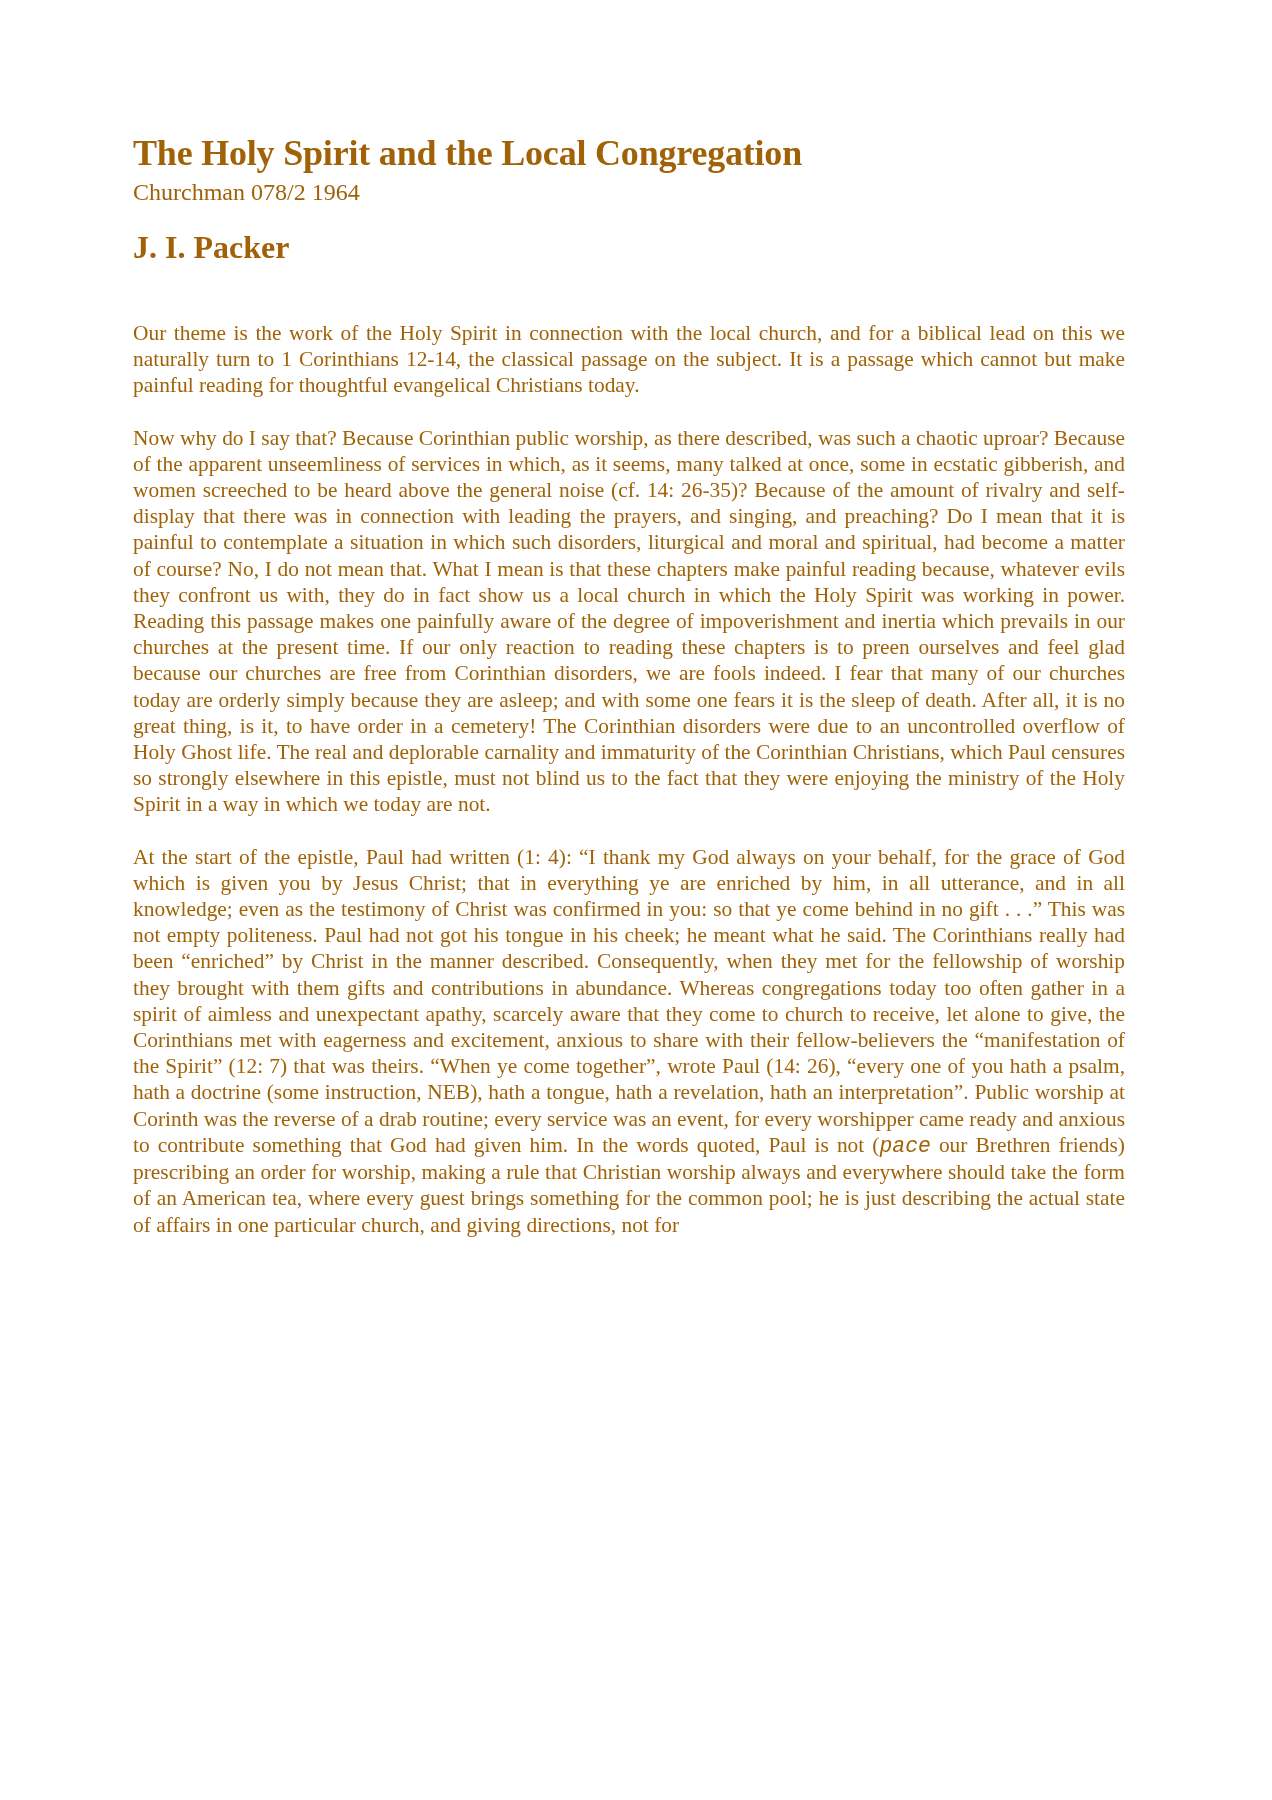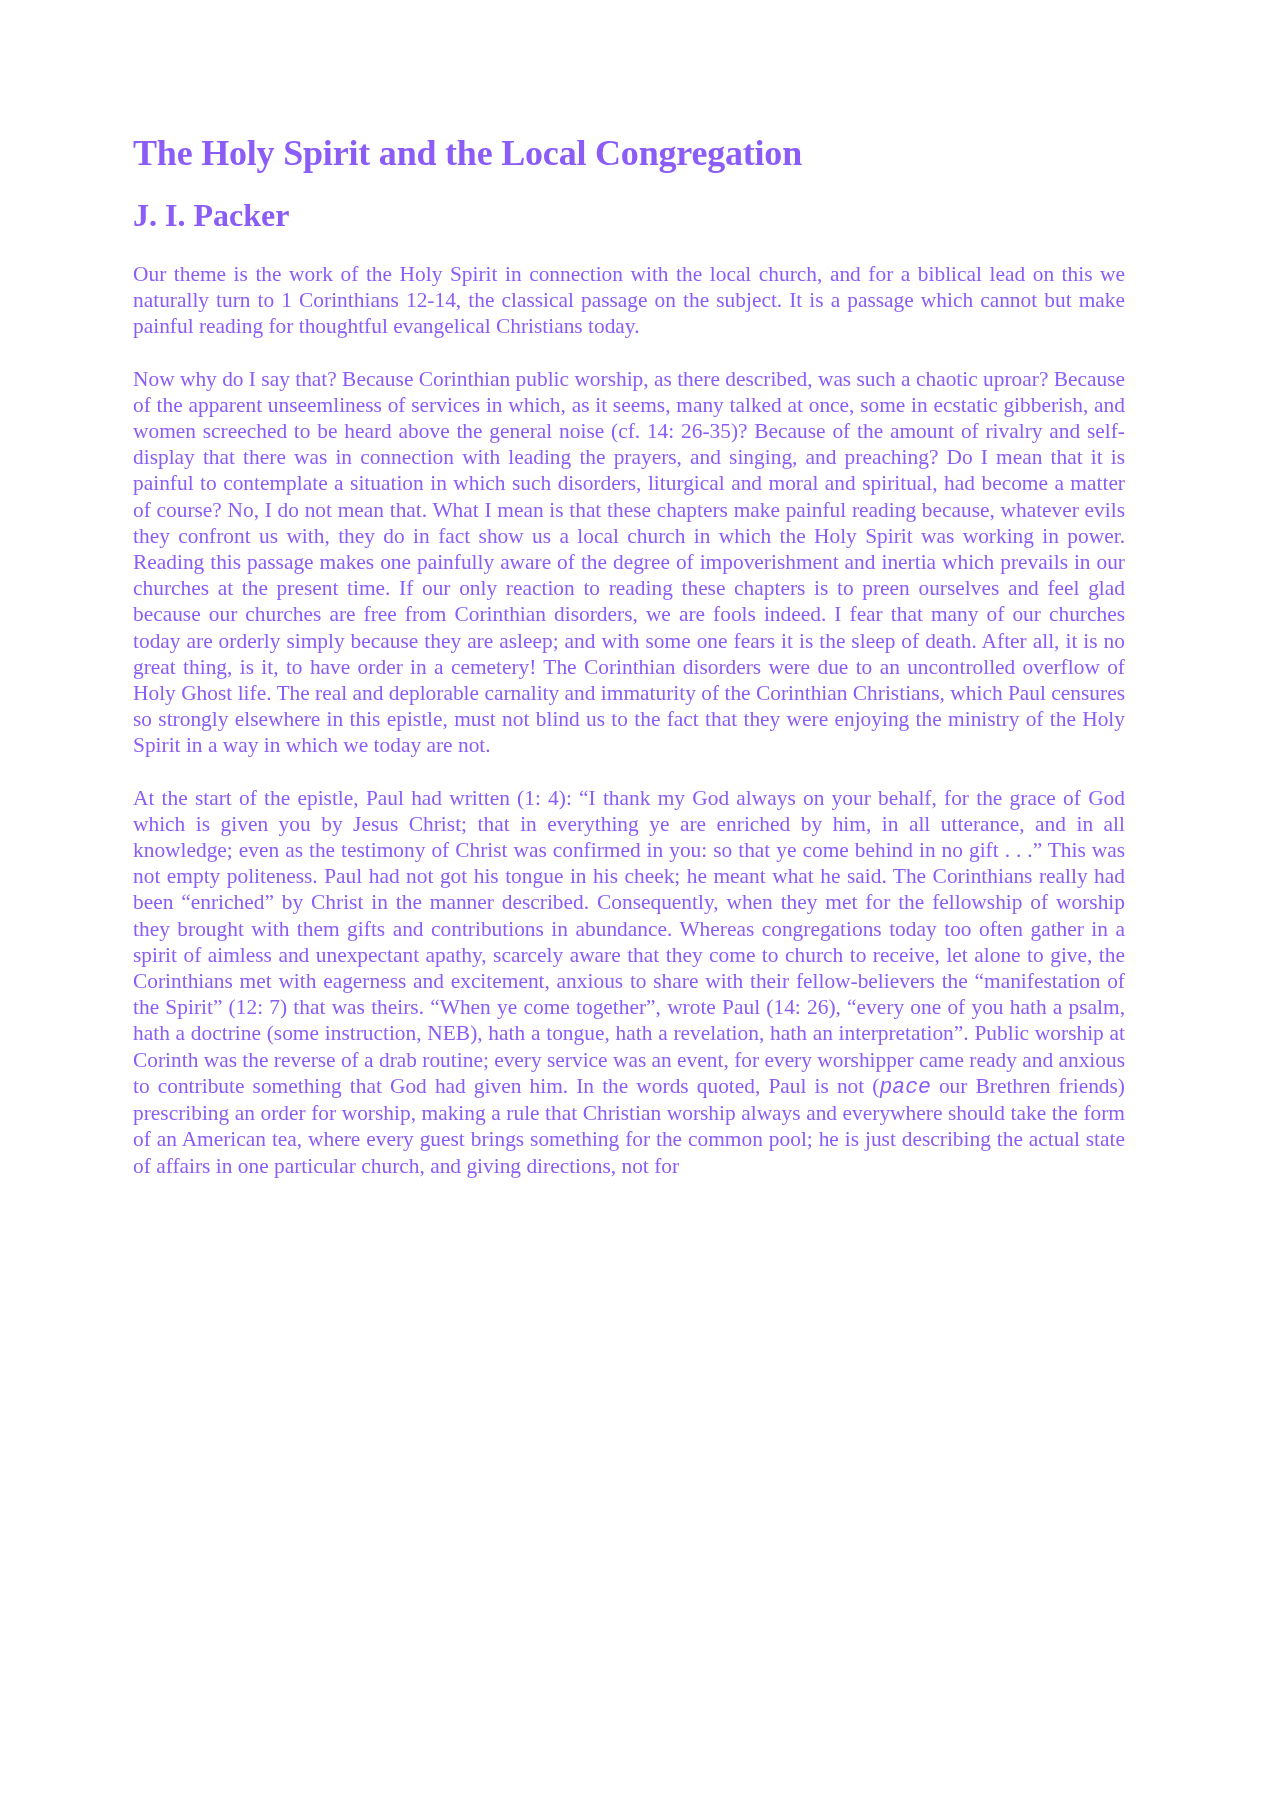--- a/index.html
+++ b/index.html
@@ -1,33 +1,34 @@
 <!DOCTYPE html>
 <html><head>
 <meta charset="utf-8">
 <style>
   html, body { margin: 0; padding: 0; background: #ffffff; }
   body { width: 1272px; height: 1800px; position: relative; overflow: hidden; }
   .page {
     position: absolute; left: 133px; top: 130px; width: 992px;
-    font-family: "Liberation Serif", serif; color: #8b5cf6;
+    font-family: "Liberation Serif", serif; color: #a16207;
   }
   .title { font-size: 36px; font-weight: bold; margin: 0; line-height: 46px; letter-spacing: -0.2px; }
   .subtitle { font-size: 24px; margin: 0; line-height: 32px; }
   .author { font-size: 32px; font-weight: bold; margin: 22px 0 0 0; line-height: 34px; }
-  .body { margin-top: 29px; }
+  .body { margin-top: 56px; }
   .para {
     font-size: 21.4px; line-height: 26.2px; text-align: justify; margin: 0 0 26px 0;
   }
   .para em { font-style: italic; font-family: Liberation Mono, monospace; }
 </style>
 </head>
 <body>
 
 <div class="page">
   <h1 class="title">The Holy Spirit and the Local Congregation</h1>
+  <p class="subtitle">Churchman 078/2 1964</p>
   <p class="author">J. I. Packer</p>
   <div class="body">
     <p class="para">Our theme is the work of the Holy Spirit in connection with the local church, and for a biblical lead on this we naturally turn to 1 Corinthians 12-14, the classical passage on the subject. It is a passage which cannot but make painful reading for thoughtful evangelical Christians today.</p>
     <p class="para">Now why do I say that? Because Corinthian public worship, as there described, was such a chaotic uproar? Because of the apparent unseemliness of services in which, as it seems, many talked at once, some in ecstatic gibberish, and women screeched to be heard above the general noise (cf. 14: 26-35)? Because of the amount of rivalry and self-display that there was in connection with leading the prayers, and singing, and preaching? Do I mean that it is painful to contemplate a situation in which such disorders, liturgical and moral and spiritual, had become a matter of course? No, I do not mean that. What I mean is that these chapters make painful reading because, whatever evils they confront us with, they do in fact show us a local church in which the Holy Spirit was working in power. Reading this passage makes one painfully aware of the degree of impoverishment and inertia which prevails in our churches at the present time. If our only reaction to reading these chapters is to preen ourselves and feel glad because our churches are free from Corinthian disorders, we are fools indeed. I fear that many of our churches today are orderly simply because they are asleep; and with some one fears it is the sleep of death. After all, it is no great thing, is it, to have order in a cemetery! The Corinthian disorders were due to an uncontrolled overflow of Holy Ghost life. The real and deplorable carnality and immaturity of the Corinthian Christians, which Paul censures so strongly elsewhere in this epistle, must not blind us to the fact that they were enjoying the ministry of the Holy Spirit in a way in which we today are not.</p>
     <p class="para"><span>At the start of the epistle, Paul had written (1: 4): “I thank my God always on your behalf, for the grace of God which is given you by Jesus Christ; that in everything ye are enriched by him, in all utterance, and in all knowledge; even as the testimony of Christ was confirmed in you: so that ye come behind in no gift . . .” This was not empty politeness. Paul had not got his tongue in his cheek; he meant what he said. The Corinthians really had been “enriched” by Christ in the manner described. Consequently, when they met for the fellowship of worship they brought with them gifts and contributions in abundance. Whereas congregations today too often gather in a spirit of aimless and unexpectant apathy, scarcely aware that they come to church to receive, let alone to give, the Corinthians met with eagerness and excitement, anxious to share with their fellow-believers the “manifestation of the Spirit” (12: 7) that was theirs. “When ye come together”, wrote Paul (14: 26), “every one of you hath a psalm, hath a doctrine (some instruction, NEB), hath a tongue, hath a revelation, hath an interpretation”. Public worship at Corinth was the reverse of a drab routine; every service was an event, for every worshipper came ready and anxious to contribute something that God had given him. In the words quoted, Paul is not (</span><em>pace</em><span> our Brethren friends) prescribing an order for worship, making a rule that Christian worship always and everywhere should take the form of an American tea, where every guest brings something for the common pool; he is just describing the actual state of affairs in one particular church, and giving directions, not for</span></p>
   </div>
 </div>
 
 </body></html>

